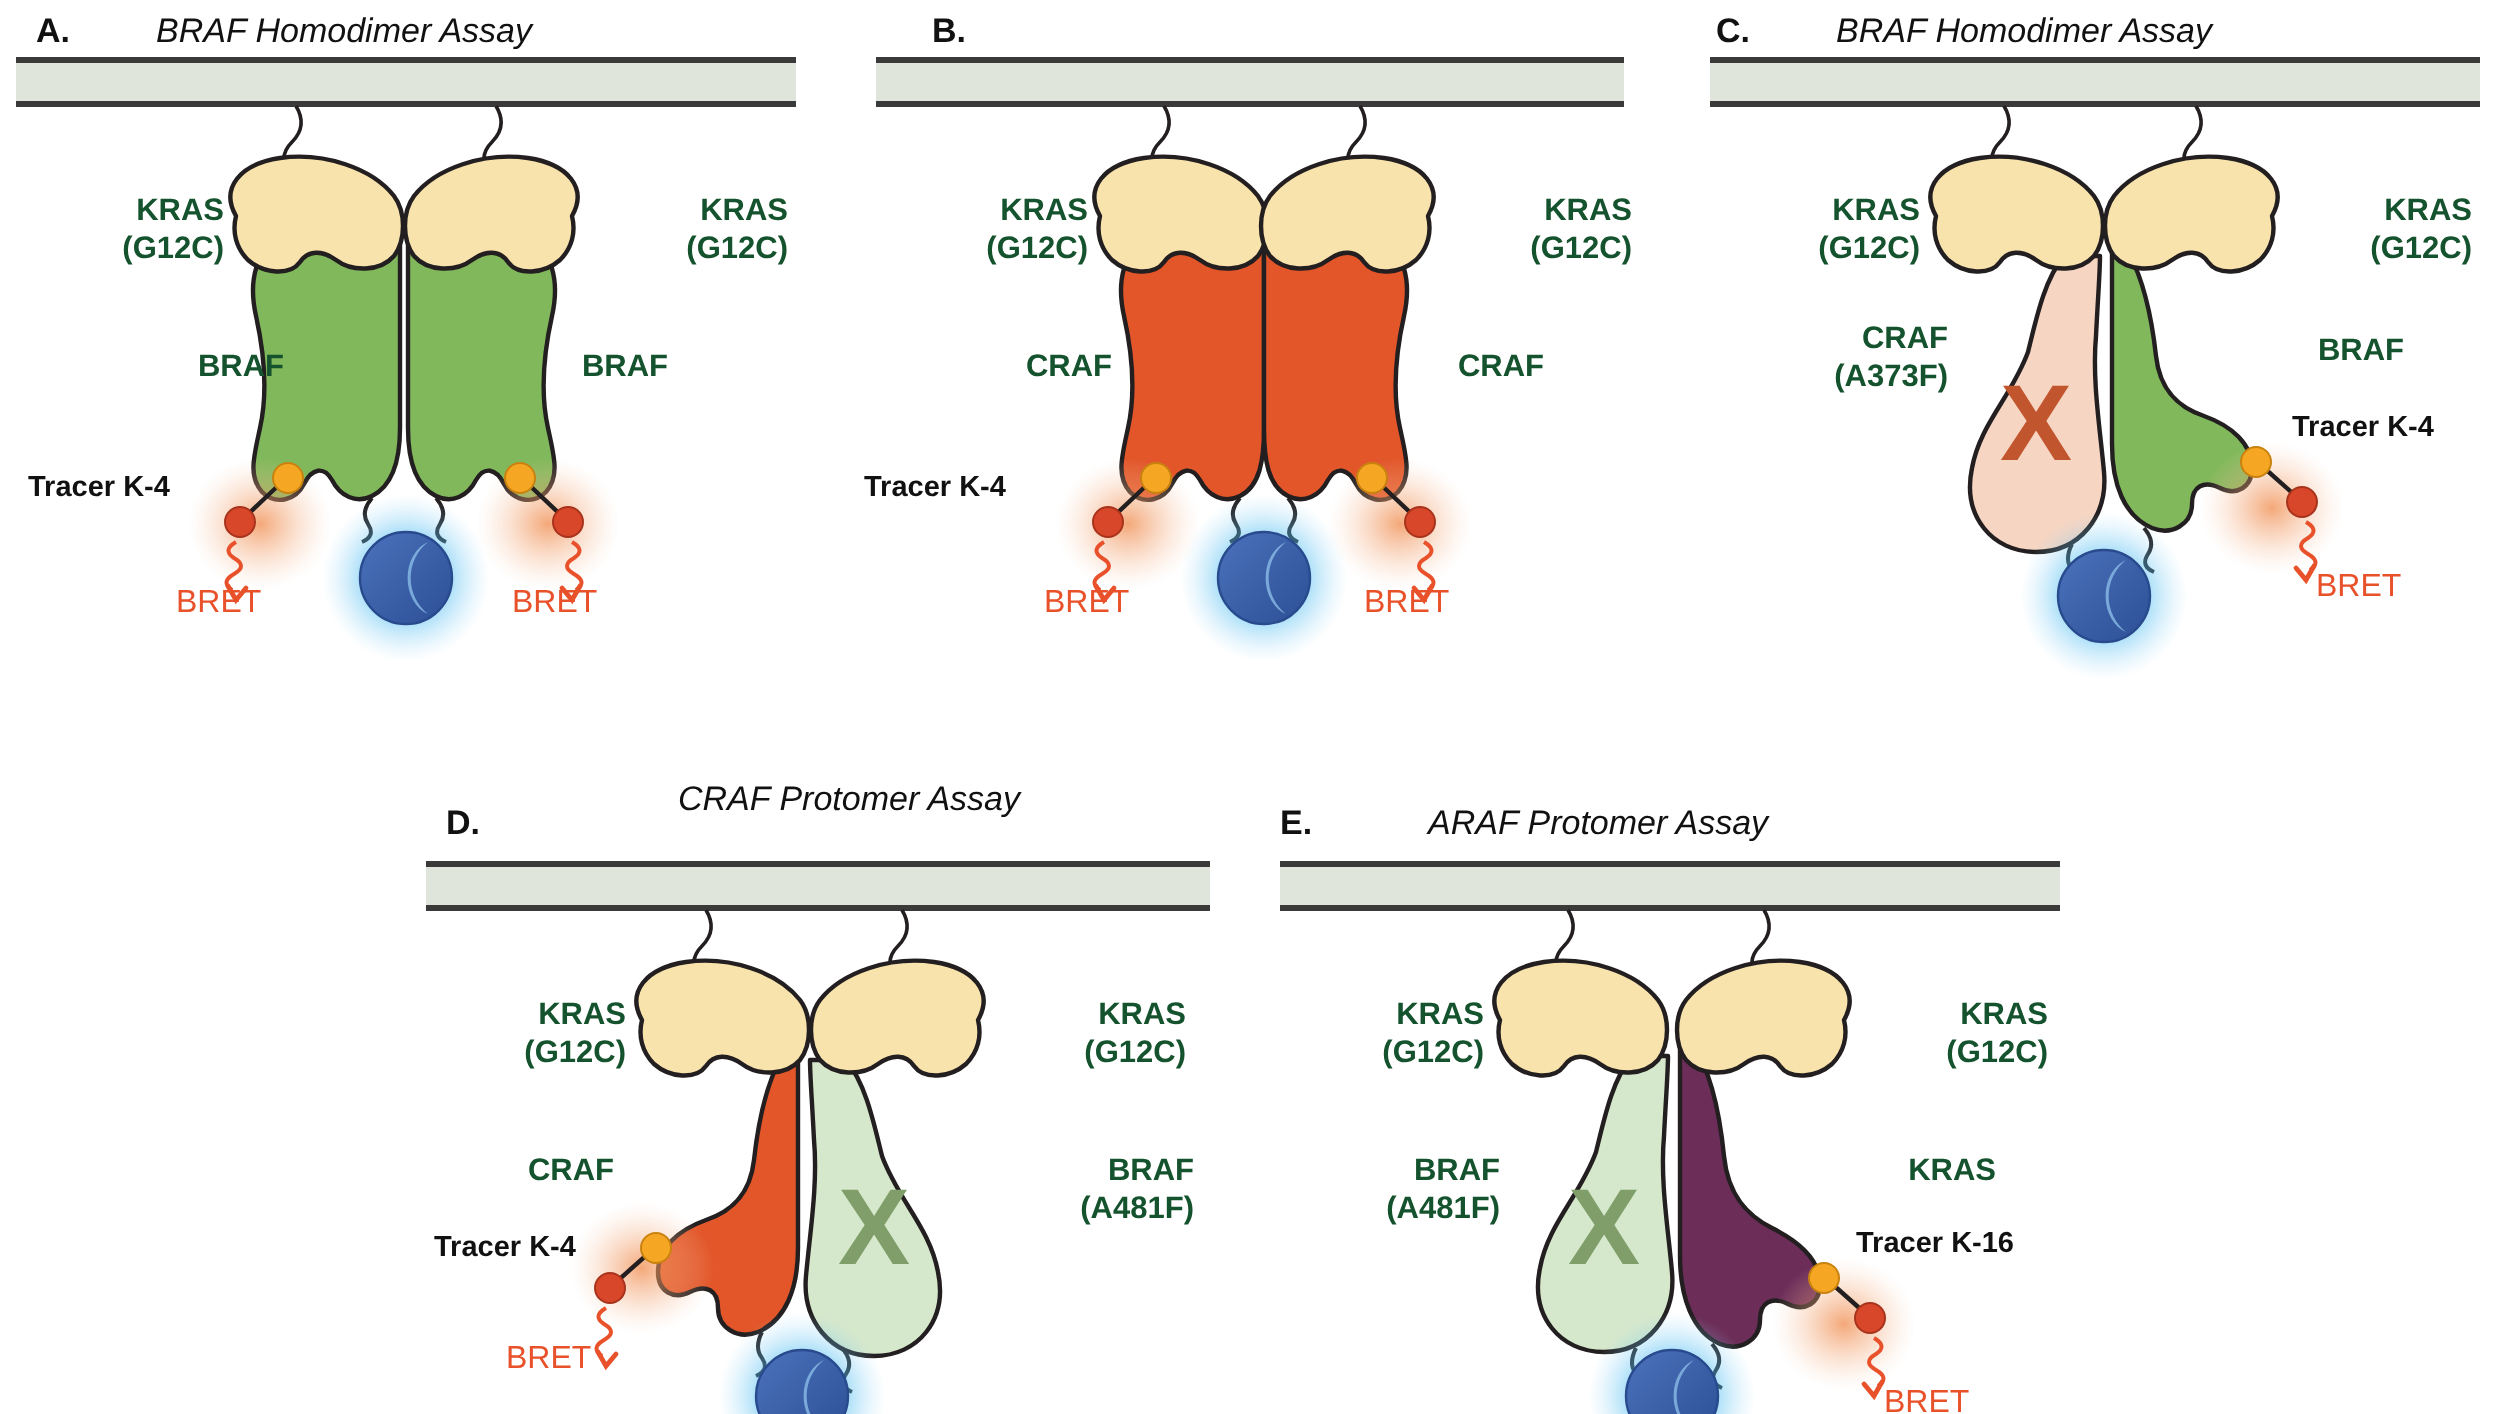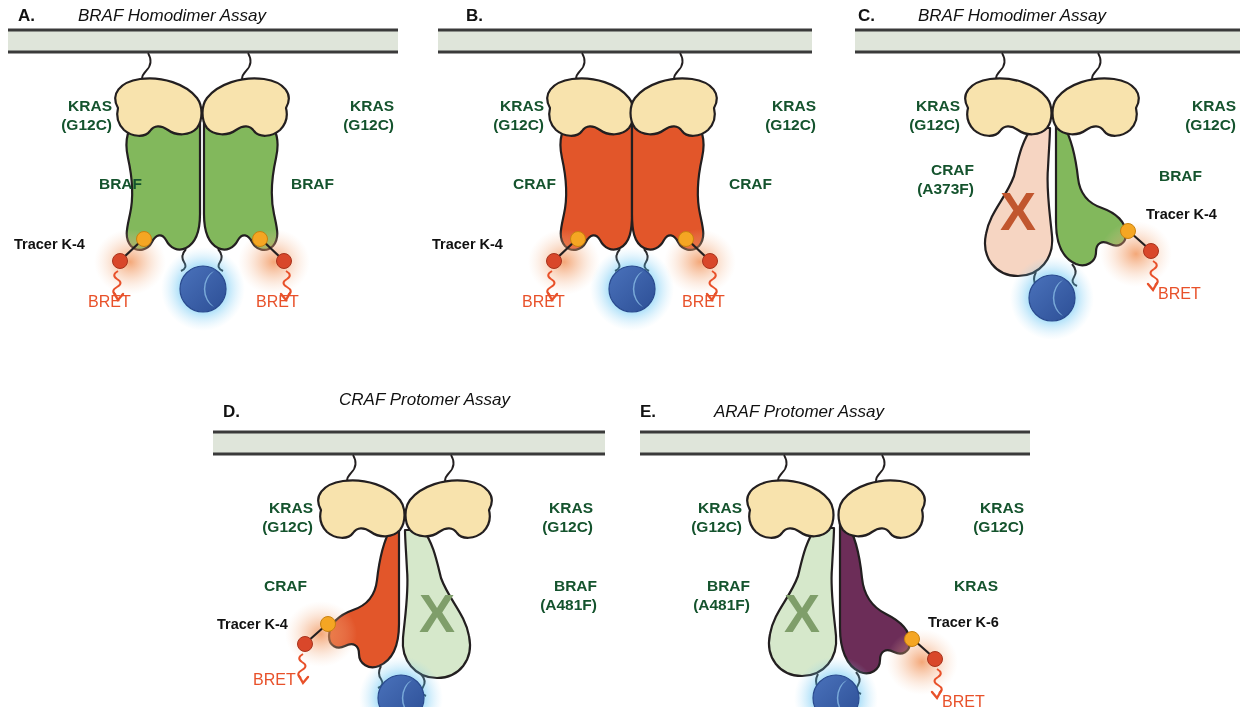--- a/index.html
+++ b/index.html
@@ -486,17 +486,17 @@
   </div>
   <div class="lbl" style="left:296px;top:108px;width:96px;">
     <span>KRAS</span><br>
     <span>(G12C)</span>
   </div>
   <div class="lbl" style="left:22px;top:186px;width:96px;">
     <span>BRAF</span><br>
     <span>(A481F)</span>
   </div>
   <div class="lbl" style="left:300px;top:186px;width:66px;">KRAS</div>
-  <div class="tracer" style="left:296px;top:224px;">Tracer K-6</div>
+  <div class="tracer" style="left:296px;top:224px;">Tracer K-16</div>
   <div class="bret" style="left:310px;top:303px;">BRET</div>
 </div>
 
 </div>
 
 </body></html>

